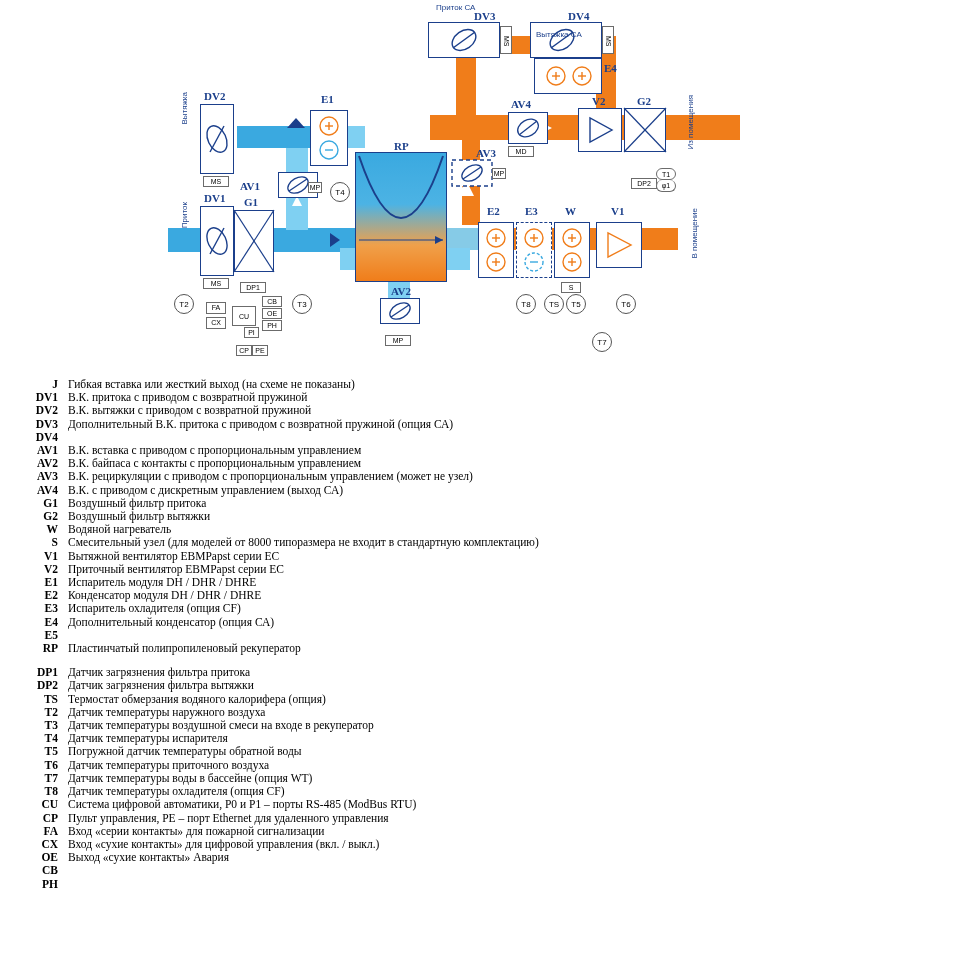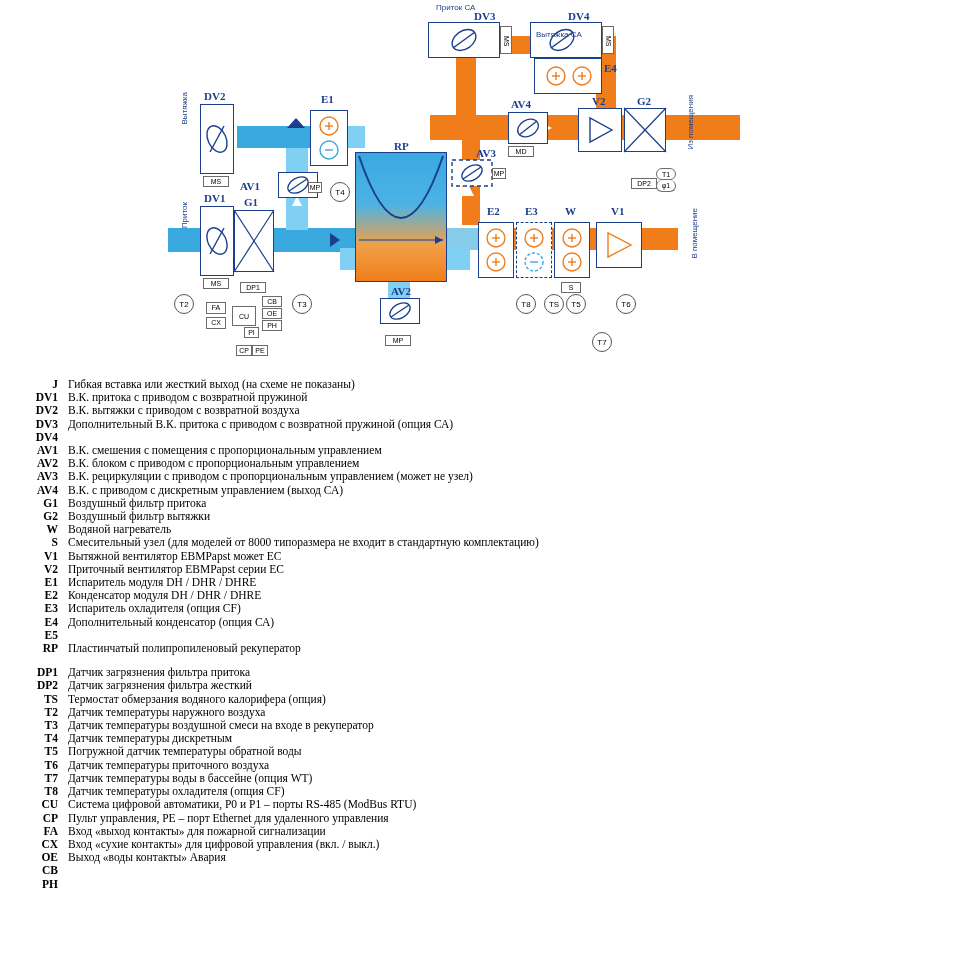--- a/index.html
+++ b/index.html
@@ -277,36 +277,36 @@
     <div class="lrow">
         <div class="lcode">J</div>
         <div class="ltext">Гибкая вставка или жесткий выход (на схеме не показаны)</div>
       </div>
     <div class="lrow">
         <div class="lcode">DV1</div>
         <div class="ltext">В.К. притока с приводом с возвратной пружиной</div>
       </div>
     <div class="lrow">
         <div class="lcode">DV2</div>
-        <div class="ltext">В.К. вытяжки с приводом с возвратной воздуха</div>
+        <div class="ltext">В.К. вытяжки с приводом с возвратной пружиной</div>
       </div>
     <div class="lrow">
         <div class="lcode">DV3</div>
         <div class="ltext">Дополнительный В.К. притока с приводом с возвратной пружиной (опция СА)</div>
       </div>
     <div class="lrow">
         <div class="lcode">DV4</div>
       </div>
     <div class="lrow">
         <div class="lcode">AV1</div>
-        <div class="ltext">В.К. смешения с помещения с пропорциональным управлением</div>
+        <div class="ltext">В.К. вставка с приводом с пропорциональным управлением</div>
       </div>
     <div class="lrow">
         <div class="lcode">AV2</div>
-        <div class="ltext">В.К. блоком с приводом с пропорциональным управлением</div>
+        <div class="ltext">В.К. байпаса с контакты с пропорциональным управлением</div>
       </div>
     <div class="lrow">
         <div class="lcode">AV3</div>
         <div class="ltext">В.К. рециркуляции с приводом с пропорциональным управлением (может не узел)</div>
       </div>
     <div class="lrow">
         <div class="lcode">AV4</div>
         <div class="ltext">В.К. с приводом с дискретным управлением (выход СА)</div>
       </div>
     <div class="lrow">
@@ -320,21 +320,21 @@
     <div class="lrow">
         <div class="lcode">W</div>
         <div class="ltext">Водяной нагреватель</div>
       </div>
     <div class="lrow">
         <div class="lcode">S</div>
         <div class="ltext">Смесительный узел (для моделей от 8000 типоразмера не входит в стандартную комплектацию)</div>
       </div>
     <div class="lrow">
         <div class="lcode">V1</div>
-        <div class="ltext">Вытяжной вентилятор EBMPapst может ЕС</div>
+        <div class="ltext">Вытяжной вентилятор EBMPapst серии ЕС</div>
       </div>
     <div class="lrow">
         <div class="lcode">V2</div>
         <div class="ltext">Приточный вентилятор EBMPapst серии ЕС</div>
       </div>
     <div class="lrow">
         <div class="lcode">E1</div>
         <div class="ltext">Испаритель модуля DH / DHR / DHRE</div>
       </div>
     <div class="lrow">
@@ -360,37 +360,37 @@
 
   <div class="gap"></div>
 
   <div>
     <div class="lrow">
         <div class="lcode">DP1</div>
         <div class="ltext">Датчик загрязнения фильтра притока</div>
       </div>
     <div class="lrow">
         <div class="lcode">DP2</div>
-        <div class="ltext">Датчик загрязнения фильтра жесткий</div>
+        <div class="ltext">Датчик загрязнения фильтра вытяжки</div>
       </div>
     <div class="lrow">
         <div class="lcode">TS</div>
         <div class="ltext">Термостат обмерзания водяного калорифера (опция)</div>
       </div>
     <div class="lrow">
         <div class="lcode">T2</div>
         <div class="ltext">Датчик температуры наружного воздуха</div>
       </div>
     <div class="lrow">
         <div class="lcode">T3</div>
         <div class="ltext">Датчик температуры воздушной смеси на входе в рекуператор</div>
       </div>
     <div class="lrow">
         <div class="lcode">T4</div>
-        <div class="ltext">Датчик температуры дискретным</div>
+        <div class="ltext">Датчик температуры испарителя</div>
       </div>
     <div class="lrow">
         <div class="lcode">T5</div>
         <div class="ltext">Погружной датчик температуры обратной воды</div>
       </div>
     <div class="lrow">
         <div class="lcode">T6</div>
         <div class="ltext">Датчик температуры приточного воздуха</div>
       </div>
     <div class="lrow">
@@ -404,29 +404,29 @@
     <div class="lrow">
         <div class="lcode">CU</div>
         <div class="ltext">Система цифровой автоматики, Р0 и Р1 – порты RS-485 (ModBus RTU)</div>
       </div>
     <div class="lrow">
         <div class="lcode">CP</div>
         <div class="ltext">Пульт управления, РЕ – порт Ethernet для удаленного управления</div>
       </div>
     <div class="lrow">
         <div class="lcode">FA</div>
-        <div class="ltext">Вход «выход контакты» для пожарной сигнализации</div>
+        <div class="ltext">Вход «серии контакты» для пожарной сигнализации</div>
       </div>
     <div class="lrow">
         <div class="lcode">CX</div>
         <div class="ltext">Вход «сухие контакты» для цифровой управления (вкл. / выкл.)</div>
       </div>
     <div class="lrow">
         <div class="lcode">OE</div>
-        <div class="ltext">Выход «воды контакты» Авария</div>
+        <div class="ltext">Выход «сухие контакты» Авария</div>
       </div>
     <div class="lrow">
         <div class="lcode">CB</div>
       </div>
     <div class="lrow">
         <div class="lcode">PH</div>
       </div>
   </div>
 </div>
 

